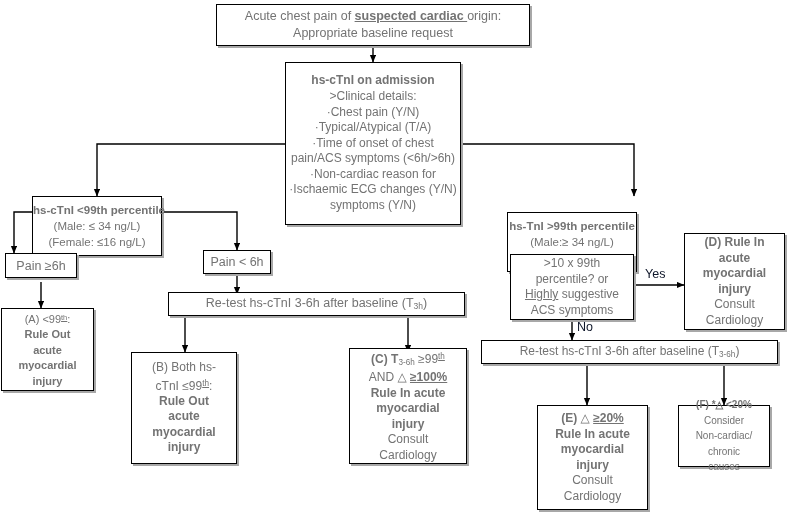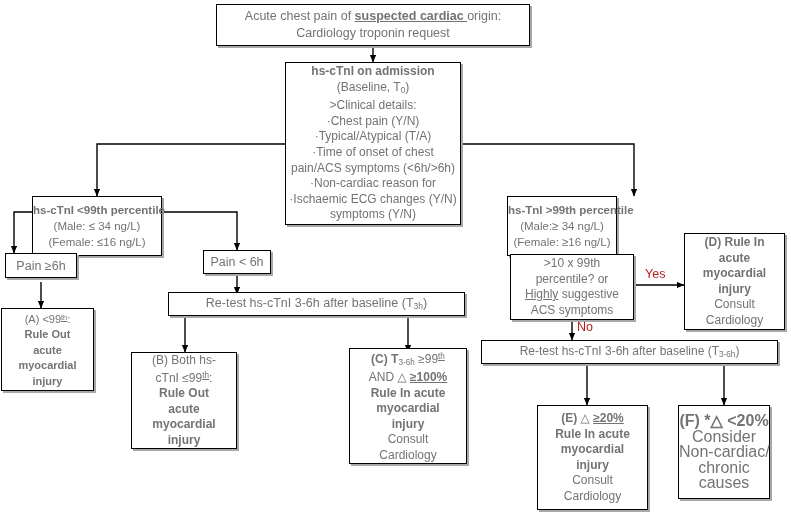--- a/index.html
+++ b/index.html
@@ -37,21 +37,21 @@
     z-index: 2;
   }
   .box .ln { display: block; width: 100%; white-space: nowrap; }
   .b { font-weight: bold; }
   .u { text-decoration: underline; }
   sub { font-size: 0.68em; vertical-align: -0.25em; }
   sup { font-size: 0.68em; vertical-align: 0.45em; }
   .edge-label {
     position: absolute;
     z-index: 3;
-    color: #b91c1c;
+    color: #0f172a;
     background: transparent;
     white-space: nowrap;
   }
 </style>
 </head>
 <body>
 
 <div id="canvas">
 
   <svg id="edges" viewBox="0 0 791 513" width="791" height="513">
@@ -87,43 +87,42 @@
       <path d="M572,320 L572,340" marker-end="url(#arrow)"></path>
 
       <path d="M587,364 L587,405" marker-end="url(#arrow)"></path>
 
       <path d="M724,364 L724,405" marker-end="url(#arrow)"></path>
     </g>
   </svg>
 
   <div class="box" style="left:216px; top:4px; width:314px; height:42px; font-size:12.5px; line-height:17px;">
     <span class="ln"><span>Acute chest pain of </span><span class="b u">suspected cardiac </span><span>origin:</span></span>
-    <span class="ln">Cardiology troponin request</span>
+    <span class="ln">Appropriate baseline request</span>
   </div>
 
   <div class="box" style="left:285px; top:62px; width:176px; height:163px; font-size:12px; line-height:15.6px;">
     <span class="ln b">hs-cTnI on admission</span>
-    <span class="ln"><span>(Baseline, T</span><sub>0</sub><span>)</span></span>
     <span class="ln">&gt;Clinical details:</span>
     <span class="ln">·Chest pain (Y/N)</span>
     <span class="ln">·Typical/Atypical (T/A)</span>
     <span class="ln">·Time of onset of chest</span>
     <span class="ln">pain/ACS symptoms (&lt;6h/&gt;6h)</span>
     <span class="ln">·Non-cardiac reason for</span>
     <span class="ln">·Ischaemic ECG changes (Y/N)</span>
     <span class="ln">symptoms (Y/N)</span>
   </div>
 
   <div class="box" style="left:32px; top:196px; width:130px; height:60px; font-size:11.5px; line-height:16px;">
     <span class="ln b">hs-cTnI &lt;99th percentile</span>
     <span class="ln">(Male: ≤ 34 ng/L)</span>
     <span class="ln">(Female: ≤16 ng/L)</span>
   </div>
 
-  <div class="box" style="left:507px; top:196px; width:110px; height:60px; font-size:11.5px; line-height:16px;align-items:center;">
+  <div class="box" style="left:507px; top:212px; width:130px; height:60px; font-size:11.5px; line-height:16px;align-items:center;">
     <span class="ln b">hs-TnI  &gt;99th percentile</span>
     <span class="ln">(Male:≥ 34 ng/L)</span>
     <span class="ln">(Female: ≥16 ng/L)</span>
   </div>
 
   <div class="box" style="left:5px; top:253px; width:72px; height:25px; font-size:12.5px;">
     <span class="ln">Pain ≥6h</span>
   </div>
 
   <div class="box" style="left:203px; top:250px; width:68px; height:24px; font-size:12.5px;">
@@ -149,21 +148,21 @@
   </div>
 
   <div class="box" style="left:1px; top:308px; width:93px; height:83px; font-size:11px; line-height:15.5px;">
     <span class="ln"><span>(A) &lt;99</span><sup class="u">th</sup><span>:</span></span>
     <span class="ln b">Rule Out</span>
     <span class="ln b">acute</span>
     <span class="ln b">myocardial</span>
     <span class="ln b">injury</span>
   </div>
 
-  <div class="box" style="left:131px; top:352px; width:106px; height:97px; font-size:12px; line-height:15.5px;">
+  <div class="box" style="left:131px; top:352px; width:106px; height:112px; font-size:12px; line-height:15.5px;">
     <span class="ln">(B) Both hs-</span>
     <span class="ln"><span>cTnI ≤99</span><sup class="u">th</sup><span>:</span></span>
     <span class="ln b">Rule Out</span>
     <span class="ln b">acute</span>
     <span class="ln b">myocardial</span>
     <span class="ln b">injury</span>
   </div>
 
   <div class="box" style="left:349px; top:348px; width:118px; height:116px; font-size:12px; line-height:15.5px;">
     <span class="ln"><span class="b">(C)</span><span class="b"> T</span><sub>3-6h</sub><span> ≥99</span><sup class="u">th</sup></span>
@@ -186,21 +185,21 @@
 
   <div class="box" style="left:537px; top:405px; width:111px; height:105px; font-size:12px; line-height:15.5px;">
     <span class="ln"><span class="b">(E)</span><span> △ </span><span class="b u">≥20%</span></span>
     <span class="ln b">Rule In acute</span>
     <span class="ln b">myocardial</span>
     <span class="ln b">injury</span>
     <span class="ln">Consult</span>
     <span class="ln">Cardiology</span>
   </div>
 
-  <div class="box" style="left:678px; top:405px; width:92px; height:94px; font-size:16px; line-height:15.5px;">
+  <div class="box" style="left:678px; top:405px; width:92px; height:62px; font-size:10px; line-height:15.5px;">
     <span class="ln"><span class="b">(F)</span><span class="b"> *△ &lt;20%</span></span>
     <span class="ln">Consider</span>
     <span class="ln">Non-cardiac/</span>
     <span class="ln">chronic</span>
     <span class="ln">causes</span>
   </div>
 
 </div>
 
 </body></html>

